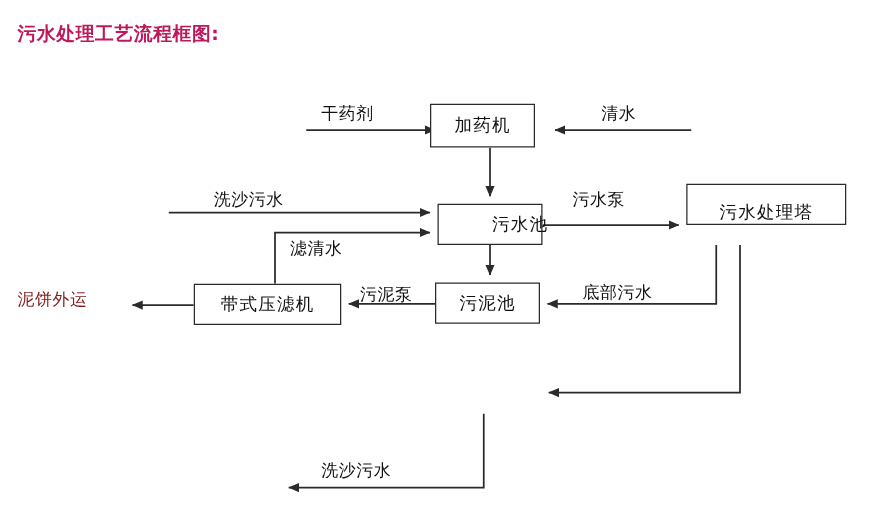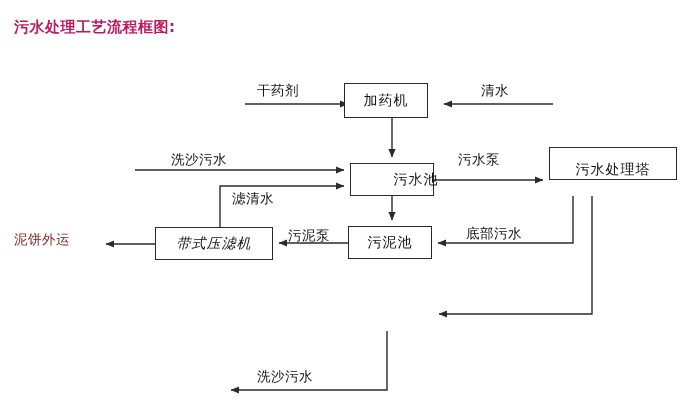--- a/index.html
+++ b/index.html
@@ -111,21 +111,21 @@
   </div>
 
   <div class="node" style="left:350px;top:163px;width:84px;height:33px;padding-left:48px;">
     <span>污水池</span>
   </div>
 
   <div class="node" style="left:549px;top:147px;width:128px;height:33px;align-items:flex-end;">
     <span>污水处理塔</span>
   </div>
 
-  <div class="node" style="left:155px;top:227px;width:118px;height:33px;font-style:italic;">
+  <div class="node" style="left:155px;top:227px;width:118px;height:33px;">
     <span>带式压滤机</span>
   </div>
 
   <div class="node" style="left:348px;top:226px;width:84px;height:33px;">
     <span>污泥池</span>
   </div>
 
 
   <div class="edge-label" style="left:257px;top:82px;">干药剂</div>
 

